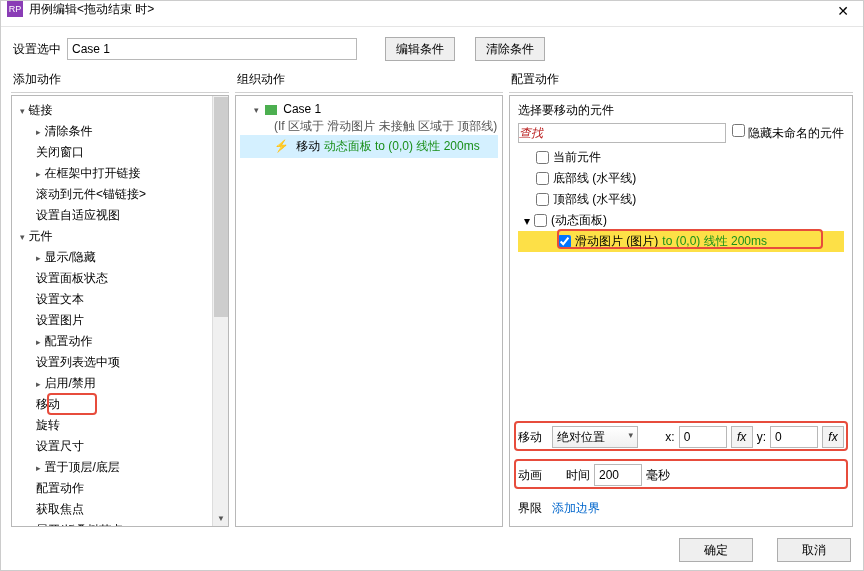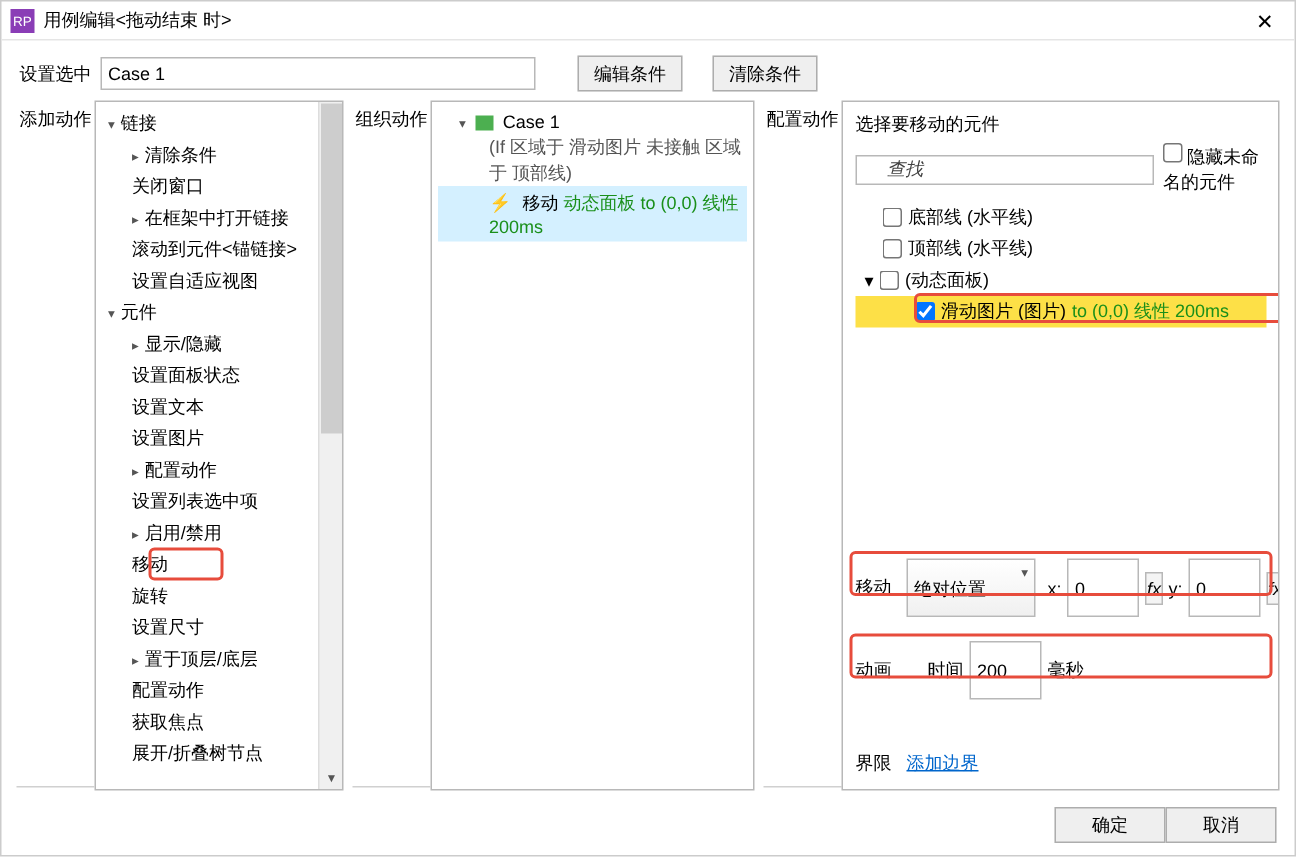--- a/index.html
+++ b/index.html
@@ -1,24 +1,24 @@
 <!DOCTYPE html>
 <html><head>
 <meta charset="utf-8">
 <style>
 *{box-sizing:border-box;margin:0;padding:0;font-family:"Microsoft YaHei","微软雅黑",Arial,sans-serif;font-size:12px}
 body{background:#fff;width:864px;height:571px;border:1px solid #ccc;position:relative;overflow:hidden}
-.titlebar{height:26px;display:flex;align-items:center;padding:0 6px;border-bottom:1px solid #e5e5e5}
+.titlebar{height:26px;display:flex;padding:0 6px;border-bottom:1px solid #e5e5e5}
 .titlebar .logo{width:16px;height:16px;background:#8a3db6;color:#fff;font-size:9px;line-height:16px;text-align:center;margin-right:6px}
 .titlebar .close{margin-left:auto;font-size:14px;cursor:pointer;padding:2px 8px}
 .namerow{display:flex;align-items:center;padding:10px 12px 6px;gap:6px}
 .namerow input.name{width:290px;height:22px;border:1px solid #b8b8b8;padding:0 4px}
 .btn{height:24px;padding:0 10px;border:1px solid #adadad;background:#efefef;cursor:pointer}
 .cols{display:flex;height:460px;padding:0 10px;gap:6px}
-.col{display:flex;flex-direction:row;flex:0 0 auto}
+.col{display:flex;flex-direction:column;flex:0 0 auto}
 .col h4{font-size:12px;font-weight:normal;padding:4px 2px;border-bottom:1px solid #d0d0d0;margin-bottom:2px}
 .panel{border:1px solid #b8b8b8;flex:1;overflow:auto;position:relative;background:#fff}
 .c1{width:218px}.c2{width:268px}.c3{flex:1}
 .tree{padding:4px 0}
 .tree .item{padding:2px 0 2px 20px;cursor:pointer;white-space:nowrap;position:relative}
 .tree .item.cat{padding-left:8px}
 .tree .item.cat::before{content:"▸";font-size:9px;margin-right:4px;color:#555}
 .tree .item.cat.open::before{content:"▾"}
 .tree .item.sub{padding-left:24px}
 .tree .item.sub.exp::before{content:"▸";font-size:9px;margin-right:4px;color:#555}
@@ -31,37 +31,37 @@
 .orgtree{padding:4px}
 .orgtree .case{padding:2px 0 2px 14px;position:relative}
 .orgtree .case::before{content:"▾";font-size:9px;margin-right:3px;color:#555}
 .orgtree .caseicon{display:inline-block;width:12px;height:10px;background:#4caf50;vertical-align:middle;margin-right:3px}
 .orgtree .cond{padding-left:34px;color:#555}
 .orgtree .action{padding:3px 0 3px 34px;background:#d4f0ff;cursor:pointer}
 .orgtree .bolt{color:#f0a020;margin-right:4px}
 .orgtree .green{color:#1a8f1a}
 .cfg{padding:6px 8px;display:flex;flex-direction:column;gap:4px;height:100%}
 .cfg .top{display:flex;align-items:center;gap:6px}
-.cfg .search{flex:1;height:20px;border:1px solid #b8b8b8;padding:0 20px;color:#404040;font-style:italic}
+.cfg .search{flex:1;height:20px;border:1px solid #b8b8b8;padding:0 0;color:#b91c1c;font-style:italic}
 .cfg .cb{margin-right:3px}
 .cfg .treelist{border:0;flex:0 0 auto}
 .cfg .treelist .row{padding:2px 0 2px 18px;display:flex;align-items:center;gap:4px}
 .cfg .treelist .row.chk{background:#fde047;position:relative}
 .cfg .treelist .row input{margin:0}
 .hlbox{position:absolute;border:2px solid #e74c3c;border-radius:4px;pointer-events:none}
 .spacer{flex:1}
 .formrow{display:flex;align-items:center;gap:4px;padding:3px 0}
 .formrow label{min-width:30px}
-.formrow select,.formrow input.num{height:39px;border:1px solid #b8b8b8;padding:0 4px;background:#fff}
+.formrow select,.formrow input.num{height:22px;border:1px solid #b8b8b8;padding:0 4px;background:#fff}
 .formrow select{appearance:none;padding-right:18px;background:linear-gradient(#fff,#f0f0f0);position:relative}
 .selwrap{position:relative;display:inline-block}
 .selwrap::after{content:"▾";position:absolute;right:5px;top:4px;font-size:9px;color:#555;pointer-events:none}
 .fx{width:22px;height:22px;border:1px solid #b8b8b8;background:#f4f4f4;text-align:center;line-height:20px;font-style:italic;cursor:pointer}
-a.link{color:#0066cc;text-decoration:underline;cursor:pointer}
-.footer{position:absolute;bottom:8px;right:12px;display:flex;gap:0}
+a.link{color:#0066cc;cursor:pointer}
+.footer{position:absolute;bottom:8px;right:12px;display:flex;gap:24px}
 .footer .btn{width:74px}
 .hl4{top:-2px;left:39px;width:266px;height:20px}
 </style>
 </head>
 <body>
 
 <div class="titlebar">
   <div class="logo">RP</div>
   <span>用例编辑&lt;拖动结束 时&gt;</span>
   <span class="close">✕</span>
@@ -134,20 +134,24 @@
     <div class="panel" style="position:relative">
       <div class="cfg">
         <div>选择要移动的元件</div>
         <div class="top">
           <input class="search" value="查找" style="">
           <label><input type="checkbox" class="cb" style=""><span>隐藏未命名的元件</span></label>
         </div>
         <div class="treelist">
           <div class="row">
               <input type="checkbox" style="">
+              <span>当前元件</span>
+            </div>
+          <div class="row">
+              <input type="checkbox" style="">
               <span>底部线 (水平线)</span>
             </div>
           <div class="row">
               <input type="checkbox" style="">
               <span>顶部线 (水平线)</span>
             </div>
           <div class="row" style="padding-left:6px">▾ <input type="checkbox" style=""><span>(动态面板)</span></div>
           <div class="row chk" style="padding-left:40px;position:relative">
             <input type="checkbox" checked="" style="">
             <span>滑动图片 (图片) </span>
@@ -176,21 +180,21 @@
         <div class="formrow">
           <label>动画</label>
           <span style="width:10px"></span>
           <span>时间</span>
           <input class="num" style="width: 48px;" value="200">
           <span>毫秒</span>
         </div>
         <div class="hlbox" style="left:-4px;top:-2px;right:-4px;height:30px"></div>
         </div>
 
-        <div class="formrow" style="margin-top:24px">
+        <div class="formrow" style="margin-top:4px">
           <label>界限</label>
           <a class="link">添加边界</a>
         </div>
       </div>
     </div>
   </div>
 </div>
 
 <div class="footer">
   <button class="btn">确定</button>

